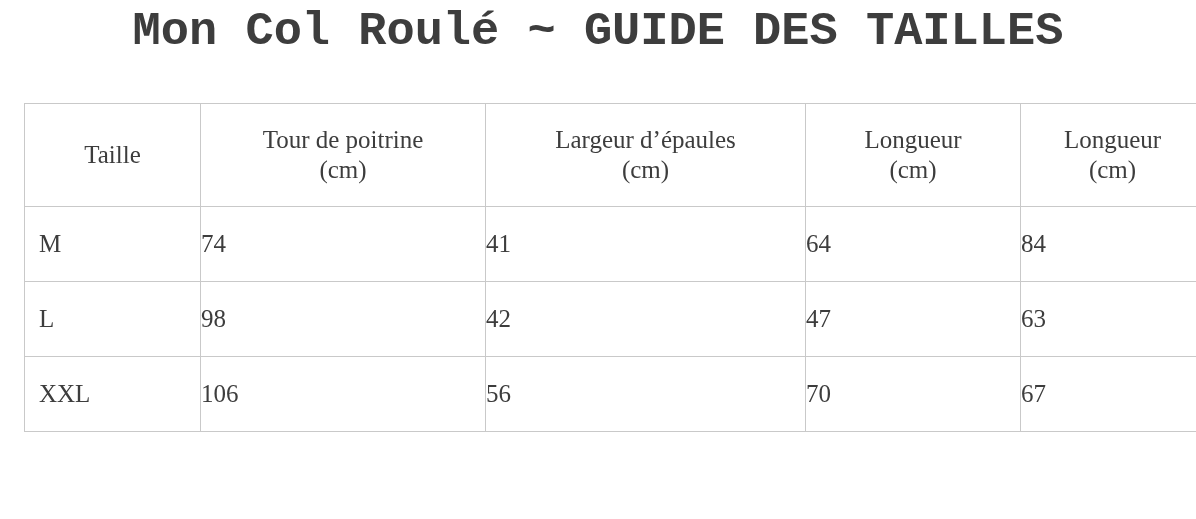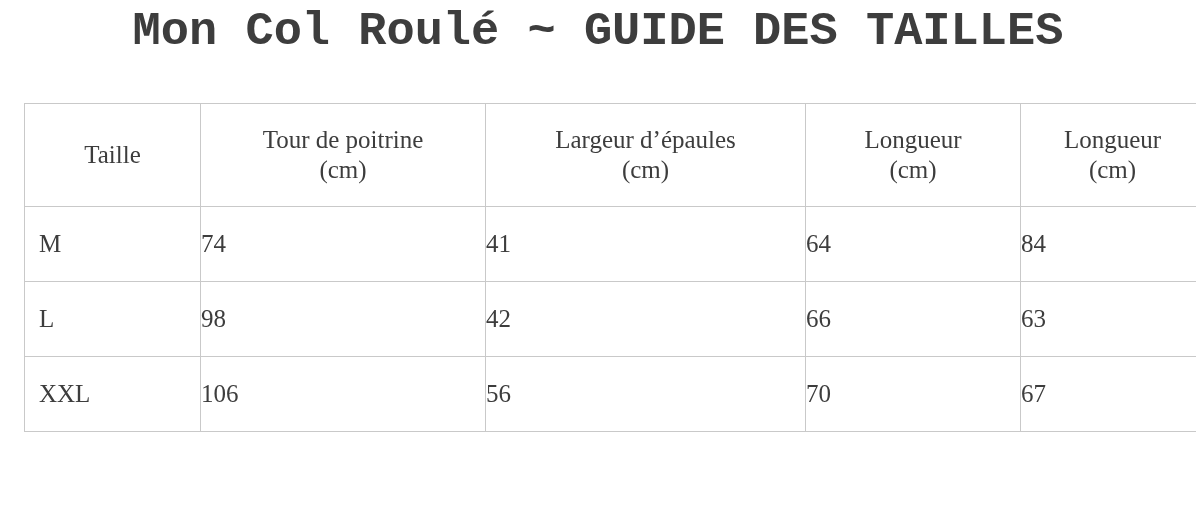--- a/index.html
+++ b/index.html
@@ -119,21 +119,21 @@
           <td class="first-col">M</td>
           <td>74</td>
           <td>41</td>
           <td>64</td>
           <td>84</td>
         </tr>
         <tr>
           <td class="first-col">L</td>
           <td>98</td>
           <td>42</td>
-          <td>66</td>
+          <td>47</td>
           <td>63</td>
         </tr>
         <tr>
           <td class="first-col">XXL</td>
           <td>106</td>
           <td>56</td>
           <td>70</td>
           <td>67</td>
         </tr>
       </tbody>

